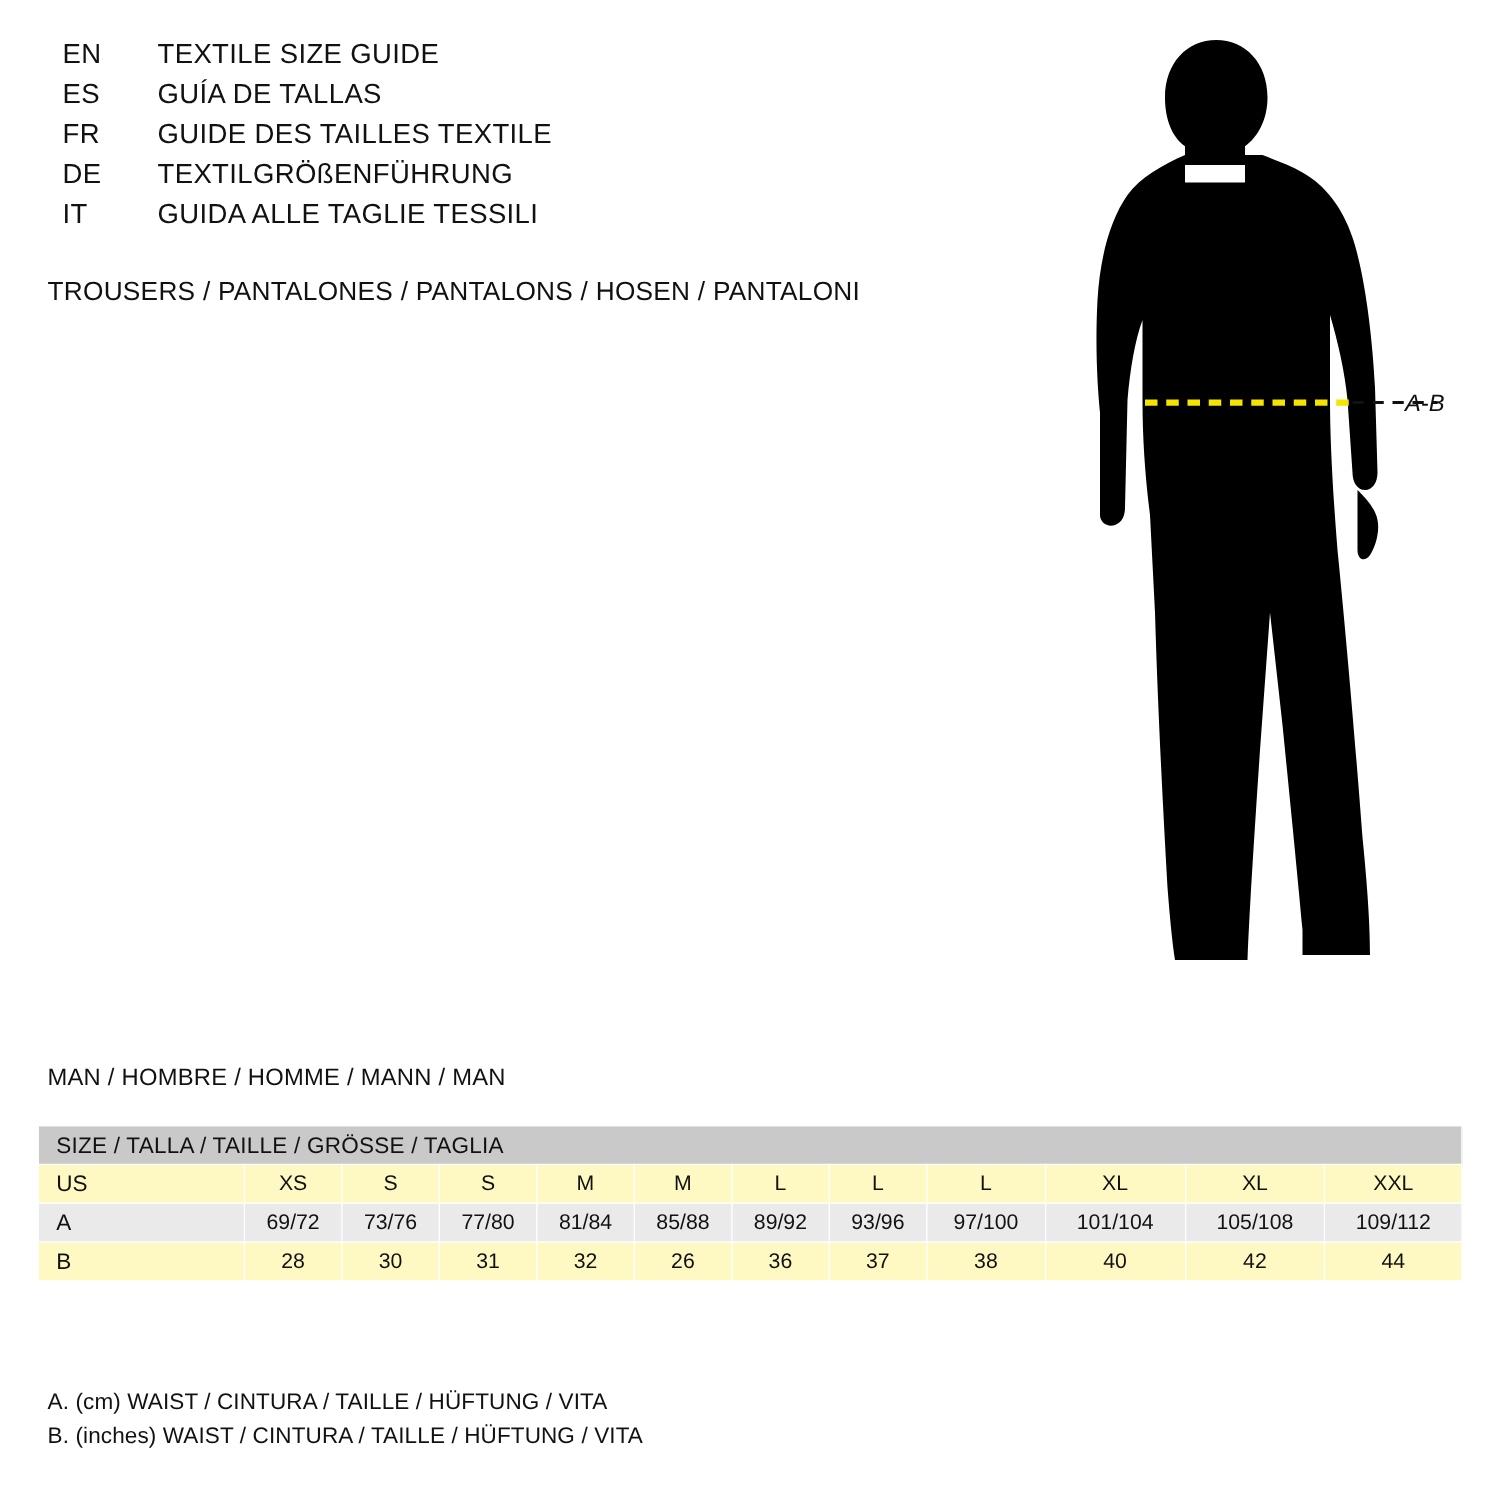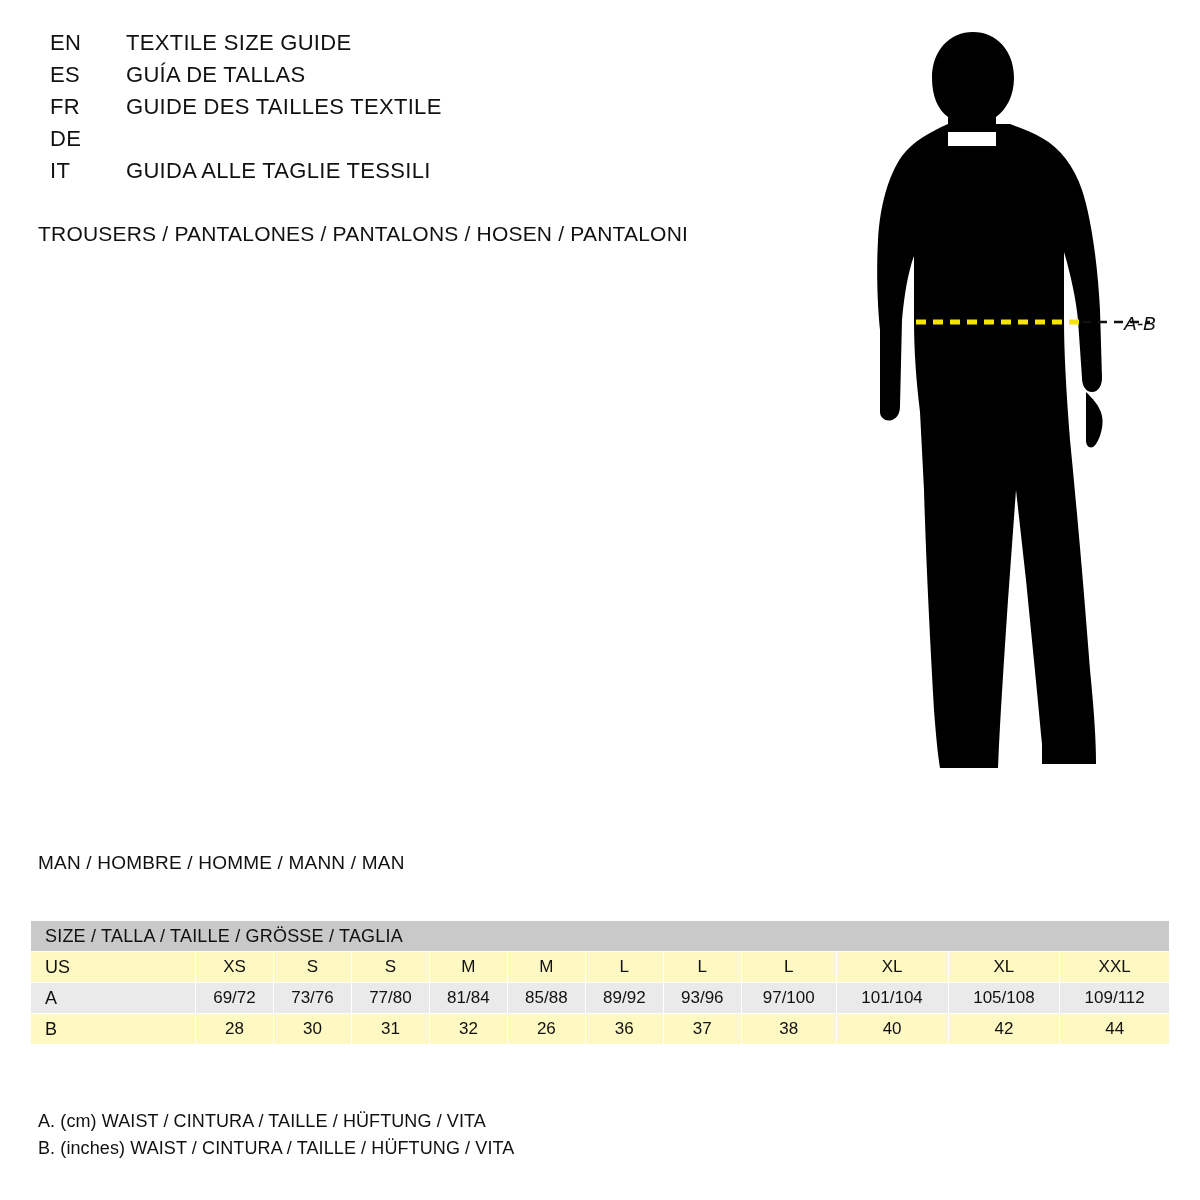--- a/index.html
+++ b/index.html
@@ -76,21 +76,21 @@
     top: 852px;
     font-size: 19px;
     font-weight: normal;
     letter-spacing: 0.2px;
     color: #111;
   }
 
   table.size-table {
     position: absolute;
     left: 30px;
-    top: 920px;
+    top: 900px;
     width: 1140px;
     border-collapse: collapse;
     font-size: 17px;
   }
   table.size-table td {
     padding: 0;
     height: 30px;
     vertical-align: middle;
     border: 1px solid #ffffff;
   }
@@ -141,20 +141,21 @@
   <div class="lang-row">
     <div class="lang-code">ES</div>
     <div class="lang-text">GUÍA DE TALLAS</div>
   </div>
   <div class="lang-row">
     <div class="lang-code">FR</div>
     <div class="lang-text">GUIDE DES TAILLES TEXTILE</div>
   </div>
   <div class="lang-row">
     <div class="lang-code">DE</div>
+    <div class="lang-text">TEXTILGRÖßENFÜHRUNG</div>
   </div>
   <div class="lang-row">
     <div class="lang-code">IT</div>
     <div class="lang-text">GUIDA ALLE TAGLIE TESSILI</div>
   </div>
 </div>
 
 <div class="garment-line">TROUSERS / PANTALONES / PANTALONS / HOSEN / PANTALONI</div>
 
 <div class="figure-wrap">

